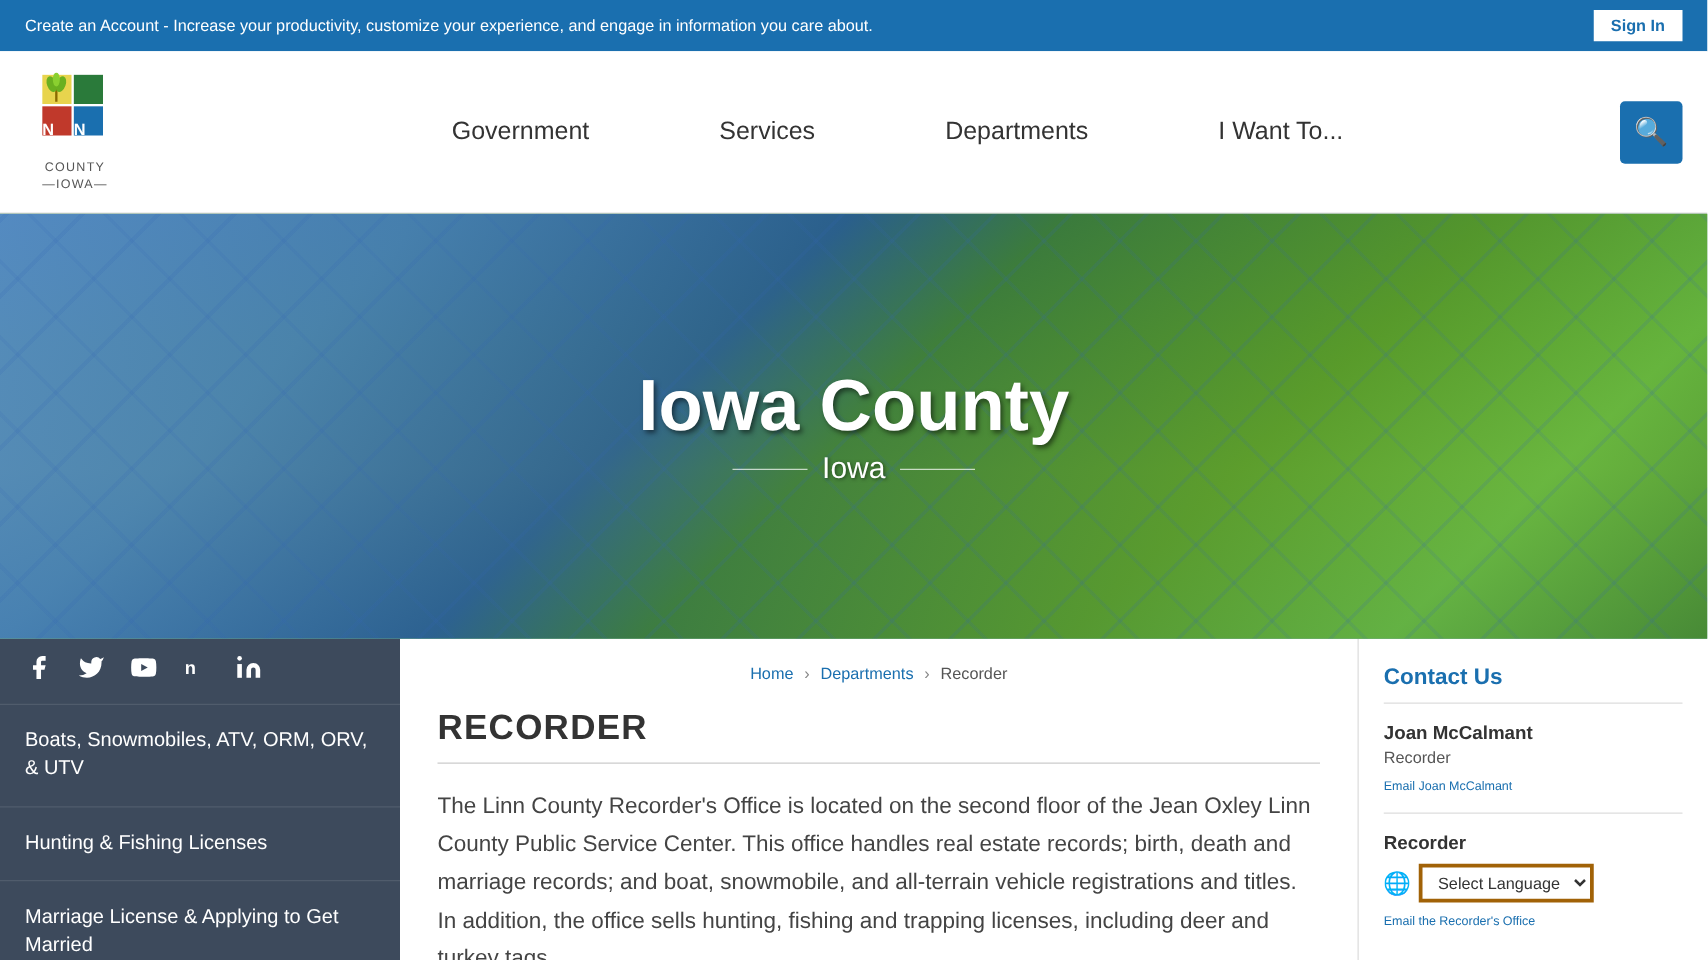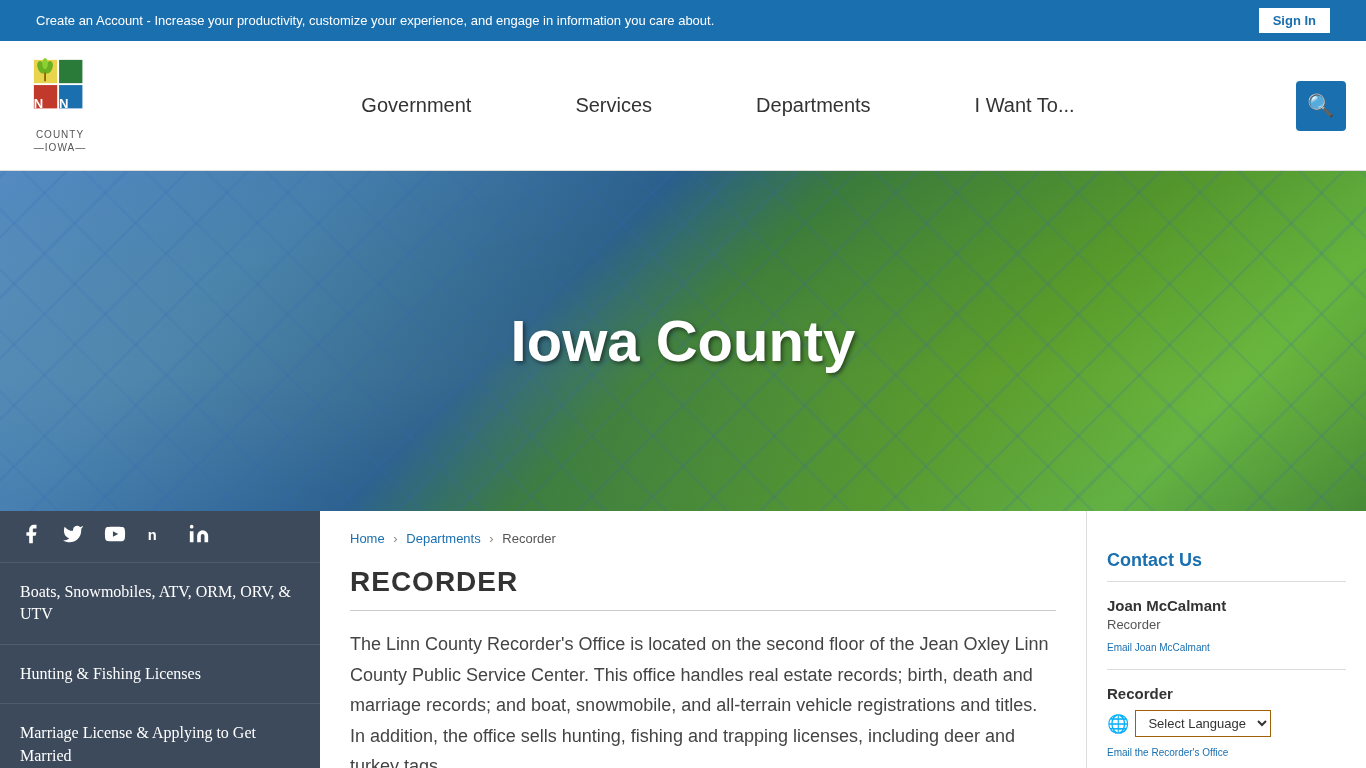--- a/index.html
+++ b/index.html
@@ -5,21 +5,21 @@
     * { margin: 0; padding: 0; box-sizing: border-box; }
     body { font-family: Arial, sans-serif; font-size: 14px; color: #333; width: 1366px; overflow-x: hidden; }
 
     
     .top-banner {
       background-color: #1a6faf;
       color: white;
       display: flex;
       justify-content: space-between;
       align-items: center;
-      padding: 8px 36px;
+      padding: 8px 20px;
       font-size: 13px;
     }
     .top-banner .sign-in-btn {
       background: white;
       color: #1a6faf;
       border: none;
       padding: 5px 14px;
       font-size: 13px;
       cursor: pointer;
       font-weight: bold;
@@ -183,32 +183,32 @@
       border-bottom: 1px solid rgba(255,255,255,0.1);
     }
     .sidebar-nav li a {
       display: block;
       padding: 18px 20px;
       color: white;
       text-decoration: none;
       font-size: 16px;
       line-height: 1.4;
       cursor: pointer;
-      font-family: Liberation Serif, serif;
     }
 
     
     .main-panel {
       flex: 1;
       padding: 20px 30px;
     }
     .breadcrumb {
       font-size: 13px;
       color: #555;
       margin-bottom: 20px;
+      text-align: center;
     }
     .breadcrumb a {
       color: #1a6faf;
       text-decoration: none;
     }
     .breadcrumb .separator { margin: 0 5px; color: #888; }
 
     .page-title {
       font-size: 28px;
       font-weight: bold;
@@ -234,21 +234,20 @@
       flex-shrink: 0;
       border-left: 1px solid #ddd;
     }
     .contact-us-title {
       font-size: 18px;
       color: #1a6faf;
       font-weight: bold;
       margin-bottom: 15px;
       padding-bottom: 10px;
       border-bottom: 1px solid #ddd;
-      margin-top: 19px;
     }
     .contact-name {
       font-weight: bold;
       font-size: 15px;
       margin-bottom: 3px;
     }
     .contact-role {
       color: #555;
       font-size: 13px;
       margin-bottom: 6px;
@@ -276,21 +275,21 @@
       display: flex;
       align-items: center;
       gap: 6px;
       margin-bottom: 10px;
     }
     .translate-icon {
       color: #1a6faf;
       font-size: 18px;
     }
     .translate-select {
-      border: 1px solid #a16207;
+      border: 3px solid #a16207;
       padding: 4px 8px;
       font-size: 13px;
       color: #333;
       background: white;
       cursor: pointer;
     }
   </style>
 </head>
 <body>
 
@@ -335,20 +334,21 @@
   <button class="search-btn" aria-label="Search">
     <span>🔍</span>
   </button>
 </header>
 
 <section class="hero">
   <div class="hero-bg"></div>
   <div class="hero-overlay"></div>
   <div class="hero-content">
     <div class="hero-county">Iowa County</div>
+    <div class="hero-state">Iowa</div>
   </div>
 </section>
 
 <div class="content-area">
 
   <aside class="sidebar">
     <div class="social-bar">
 
       <a class="social-icon" href="#" title="Facebook">
         <svg width="22" height="22" viewBox="0 0 24 24" fill="white">

